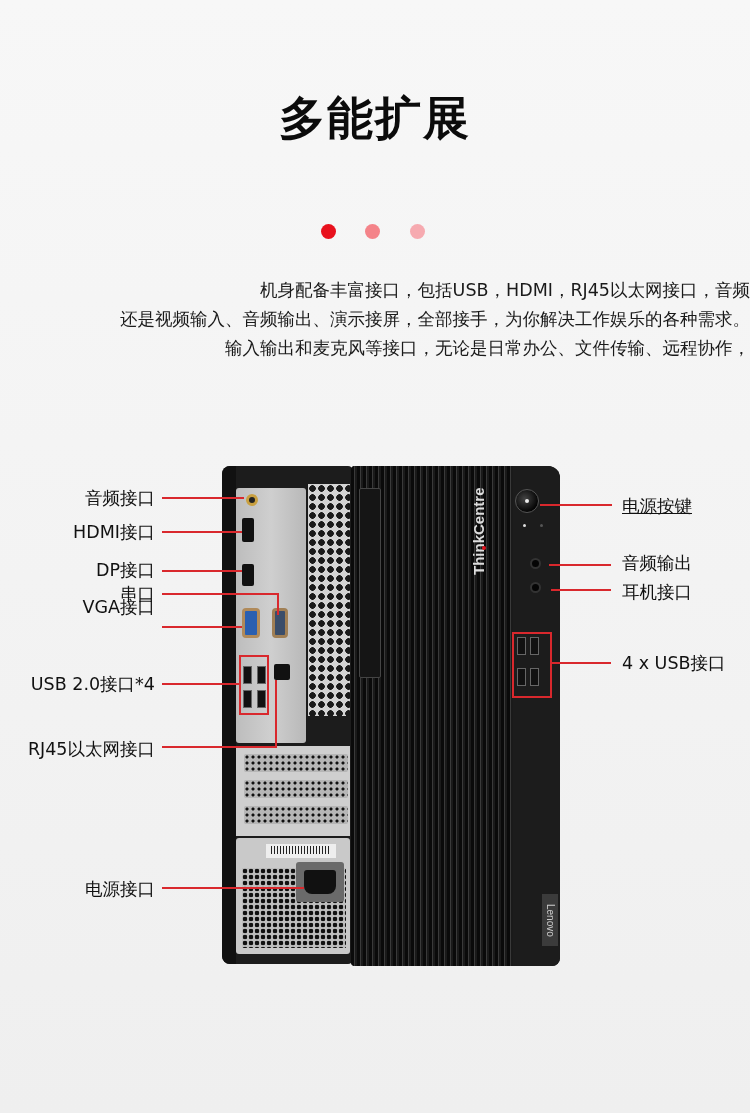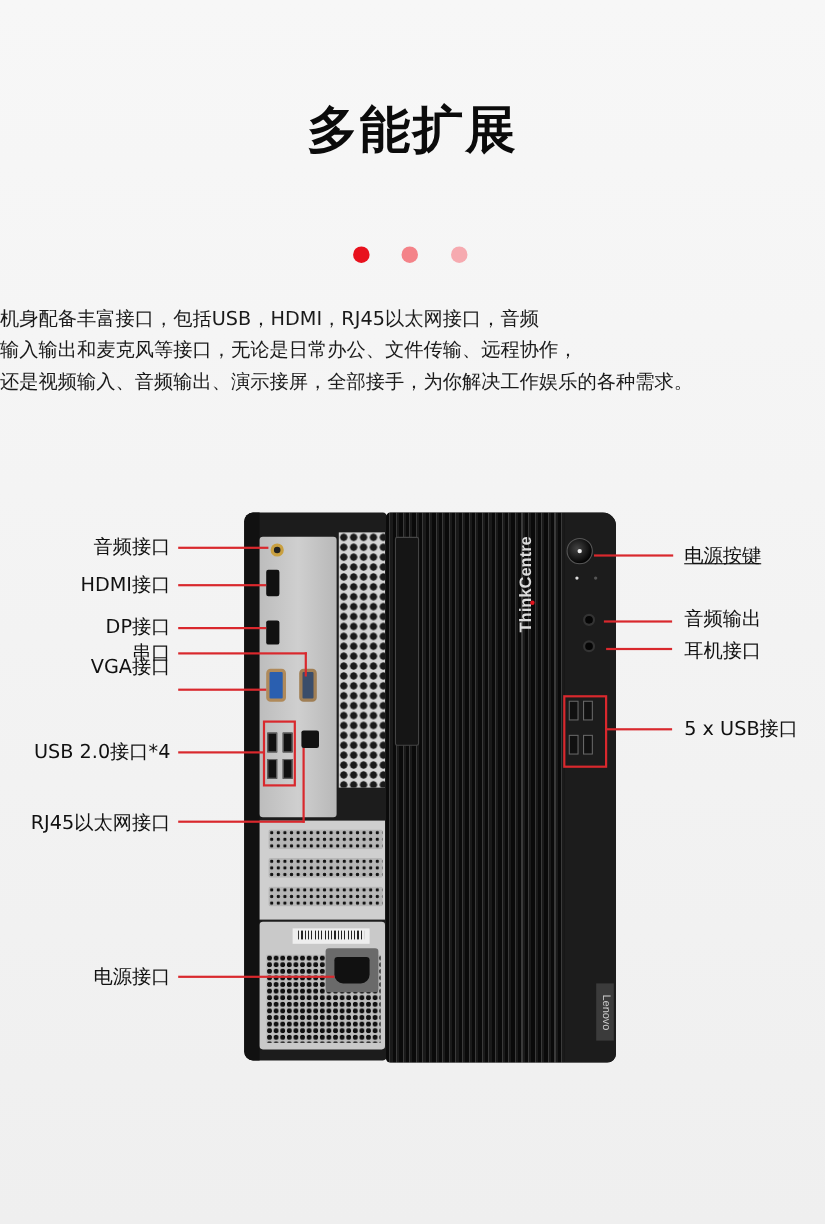--- a/index.html
+++ b/index.html
@@ -11,21 +11,21 @@
     position: relative;
   }
   .title {
     position: absolute; left: 0; width: 750px; top: 90px;
     text-align: center; font-size: 46px; line-height: 56px; font-weight: bold;
     color: #0b0b0b; letter-spacing: 2px;
   }
   .dots { position: absolute; top: 224px; left: 0; width: 750px; height: 16px; }
   .dot { position: absolute; width: 15px; height: 15px; border-radius: 50%; top: 0; }
   .desc {
-    position: absolute; top: 276px; left: 0; width: 750px; text-align: left;
+    position: absolute; top: 276px; left: 0; width: 750px; text-align: right;
     font-size: 17.5px; line-height: 29px; color: #1a1a1a;
   }
   .desc div { white-space: nowrap; }
 
   
   .lbl { position: absolute; font-size: 17.5px; color: #111; white-space: nowrap; line-height: 22px; }
   .lbl.left { text-align: right; right: 595px; }
   .lbl.right { left: 622px; }
   .line { position: absolute; height: 2px; background: #d9282d; }
   .vline { position: absolute; width: 2px; background: #d9282d; }
@@ -108,22 +108,22 @@
 </div>
 
 <div class="dots">
   <span class="dot" style="left:321px;background:#e8111d;"></span>
   <span class="dot" style="left:365px;background:#f48389;"></span>
   <span class="dot" style="left:410px;background:#f6aab0;"></span>
 </div>
 
 <div class="desc">
   <div>机身配备丰富接口，包括USB，HDMI，RJ45以太网接口，音频</div>
+  <div>还是视频输入、音频输出、演示接屏，全部接手，为你解决工作娱乐的各种需求。</div>
   <div>输入输出和麦克风等接口，无论是日常办公、文件传输、远程协作，</div>
-  <div>还是视频输入、音频输出、演示接屏，全部接手，为你解决工作娱乐的各种需求。</div>
 </div>
 
 <div class="back">
   <div class="rail"></div>
   <div class="io">
     <div class="port" style="left:10px;top:6px;width:12px;height:12px;border-radius:50%;background:#222;border:3px solid #c9a040;"></div>
     <div class="port" style="left:6px;top:30px;width:12px;height:24px;"></div>
     <div class="port" style="left:6px;top:76px;width:12px;height:22px;"></div>
     <div class="vga" style="left:6px;top:120px;"></div>
     <div class="ser" style="left:36px;top:120px;"></div>
@@ -195,13 +195,13 @@
 <div class="lbl right" style="top:495px;text-decoration:underline;">电源按键</div>
 
 <div class="line" style="left:549px;top:564px;width:62px;"></div>
 <div class="lbl right" style="top:552px;">音频输出</div>
 
 <div class="line" style="left:551px;top:589px;width:60px;"></div>
 <div class="lbl right" style="top:581px;">耳机接口</div>
 
 <div class="box" style="left:512px;top:632px;width:40px;height:66px;"></div>
 <div class="line" style="left:551px;top:662px;width:60px;"></div>
-<div class="lbl right" style="top:652px;">5 x USB接口</div>
+<div class="lbl right" style="top:652px;">4 x USB接口</div>
 
 </body></html>

